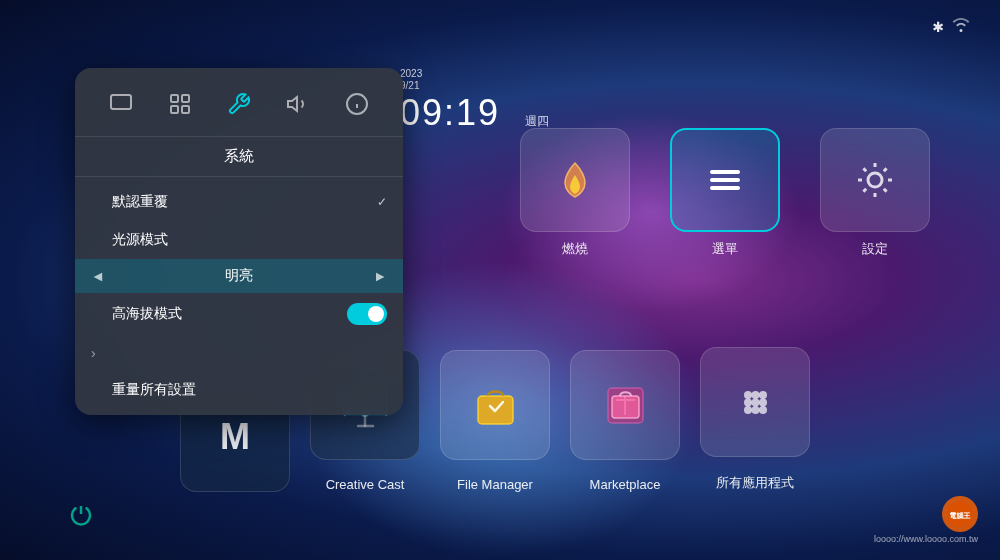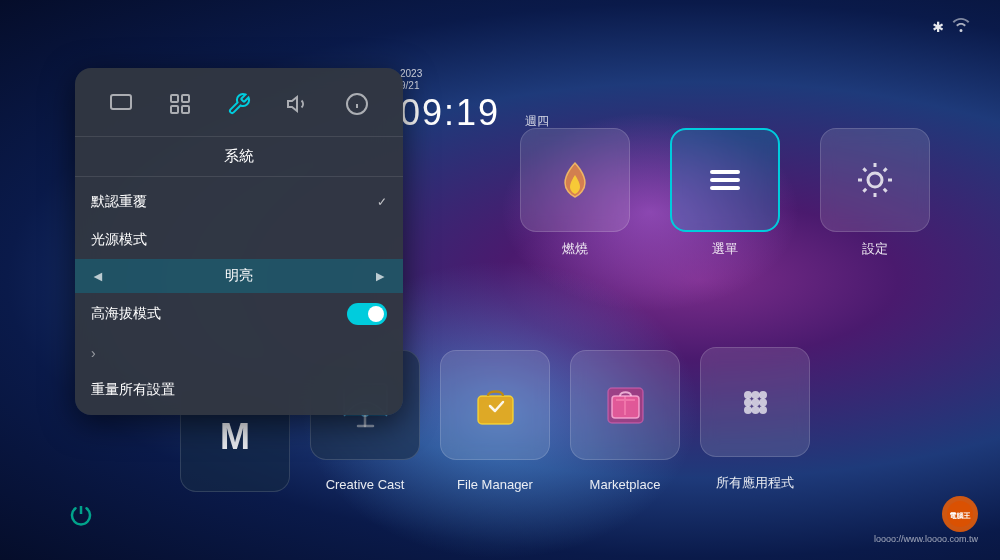--- a/index.html
+++ b/index.html
@@ -253,20 +253,21 @@
       display: flex;
       align-items: center;
       padding: 10px 16px;
       color: white;
       font-size: 14px;
       cursor: pointer;
     }
 
     .menu-item .item-label {
       flex: 1;
+      margin-left: 21px;
     }
 
     .menu-item .item-check {
       color: rgba(255,255,255,0.7);
       font-size: 12px;
     }
 
     .menu-item .item-arrow {
       color: rgba(255,255,255,0.5);
     }

